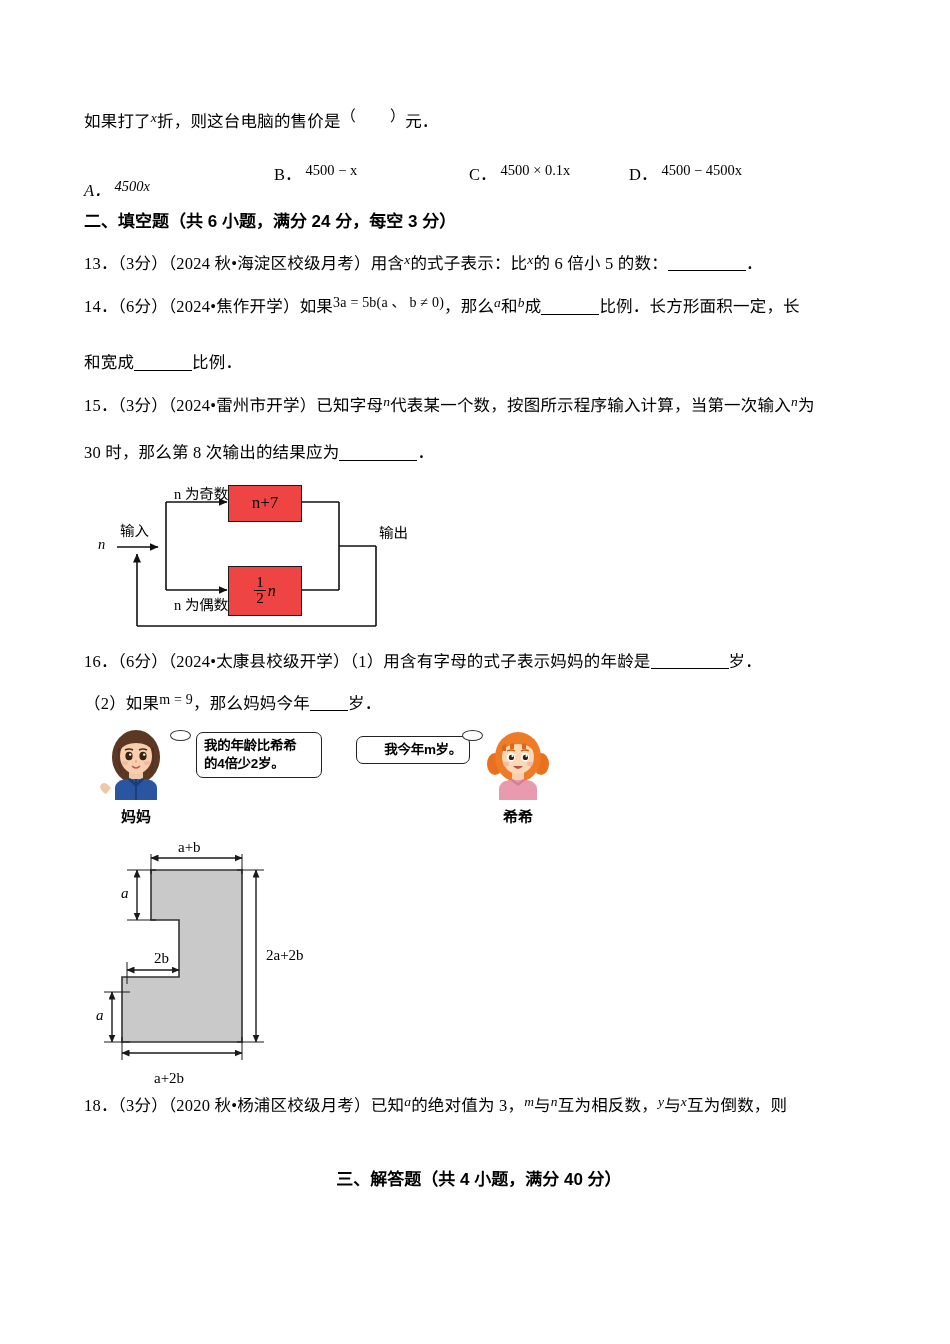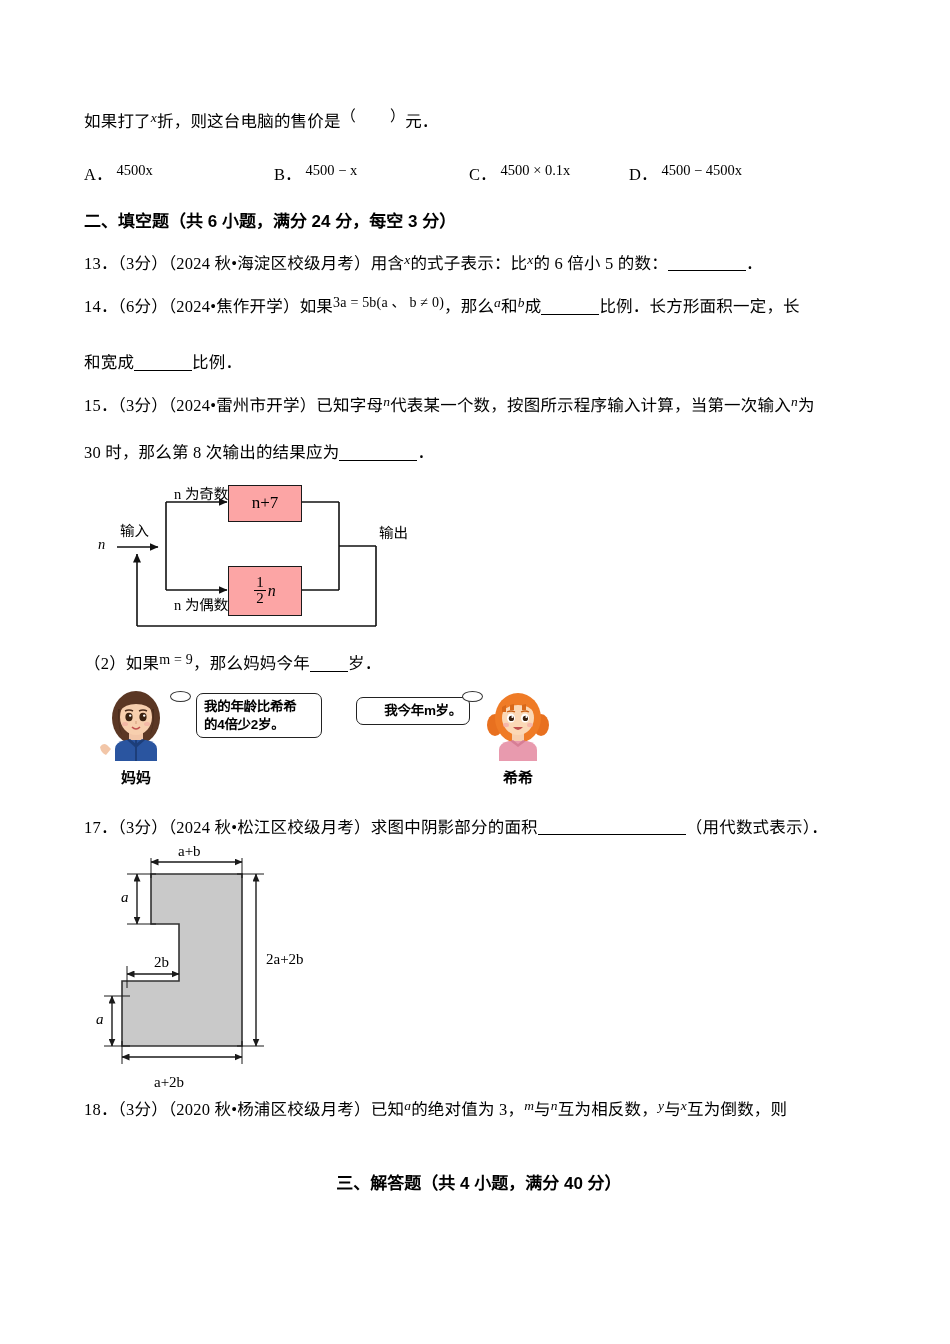--- a/index.html
+++ b/index.html
@@ -67,21 +67,21 @@
     white-space: nowrap;
     font-size: 16.5px;
   }
   .opt .tag { font-family: "Liberation Serif", serif; }
   .opt .expr {
     font-family: "Liberation Serif", "DejaVu Serif", serif;
     font-size: 14.5px;
     vertical-align: 0.35em;
     margin-left: 4px;
   }
-  .opt-a { left: 0px;   top: 4px; }
+  .opt-a { left: 0px;   top: 20px; font-style: italic; }
   .opt-b { left: 190px; top: 4px; }
   .opt-c { left: 385px; top: 4px; }
   .opt-d { left: 545px; top: 4px; }
 
   
   .section-head {
     font-family: "Liberation Sans", "DejaVu Sans", sans-serif;
     font-weight: bold;
     font-size: 17px;
     margin: 16px 0 18px 0;
@@ -103,21 +103,21 @@
   
   .flowchart {
     position: relative;
     width: 430px;
     height: 155px;
     margin: 14px 0 14px 8px;
   }
   .fc-box {
     position: absolute;
     border: 1.6px solid #1a1a1a;
-    background: #fca5a5;
+    background: #ef4444;
     display: flex;
     align-items: center;
     justify-content: center;
     font-family: "Liberation Serif", "DejaVu Serif", serif;
     font-size: 17px;
   }
   .fc-label {
     position: absolute;
     font-size: 14.5px;
     white-space: nowrap;
@@ -276,20 +276,23 @@
           <span style="font-style:italic;font-size:16px;">n</span>
       </div>
       
       <span class="fc-label" style="left:6px; top:56px; font-style:italic;">n</span>
       <span class="fc-label" style="left:28px; top:39px;">输入</span>
       <span class="fc-label" style="left:82px; top:2px;">n 为奇数</span>
       <span class="fc-label" style="left:82px; top:113px;">n 为偶数</span>
       <span class="fc-label" style="left:287px; top:41px;">输出</span>
     </div>
 
+    <p class="line" style="margin-bottom:14px;">
+      <span>16．</span><span>（6分）</span><span>（2024•太康县校级开学）</span><span>（1）用含有字母的式子表示妈妈的年龄是</span><span class="blank b-lg"></span><span>岁．</span>
+    </p>
     <p class="line">
       <span>（2）如果</span><span class="mathu-sup">m = 9</span><span>，那么妈妈今年</span><span class="blank b-sm"></span><span>岁．</span>
     </p>
 
     <div class="scene">
 
       <div class="avatar" style="left:0px; top:0px;">
         <svg width="76" height="76" viewBox="0 0 76 76">
 
           <ellipse cx="38" cy="33" rx="24" ry="27" fill="#5b3724"></ellipse>
@@ -370,23 +373,20 @@
 
           <path d="M33,42 Q38,48 43,42 Z" fill="#c0514f"></path>
 
           <ellipse cx="26" cy="40" rx="3" ry="2.2" fill="#f4a8a2" opacity="0.7"></ellipse>
           <ellipse cx="50" cy="40" rx="3" ry="2.2" fill="#f4a8a2" opacity="0.7"></ellipse>
         </svg>
         <div class="name">希希</div>
       </div>
     </div>
 
-    <p class="line" style="margin-top:22px; margin-bottom:4px;">
-      <span>17．</span><span>（3分）</span><span>（2024 秋•松江区校级月考）</span><span>求图中阴影部分的面积</span><span class="blank b-xxl"></span><span>（用代数式表示）．</span>
-    </p>
 
     <div class="figure17">
       <svg width="260" height="232" viewBox="0 0 260 232">
         <defs>
           <marker id="a2s" markerWidth="8" markerHeight="7" refX="7.5" refY="3.5" orient="auto" markerUnits="userSpaceOnUse">
             <path d="M0,0 L8,3.5 L0,7 Z" fill="#1a1a1a"></path>
           </marker>
           <marker id="a2e" markerWidth="8" markerHeight="7" refX="0.5" refY="3.5" orient="auto" markerUnits="userSpaceOnUse">
             <path d="M8,0 L0,3.5 L8,7 Z" fill="#1a1a1a"></path>
           </marker>

